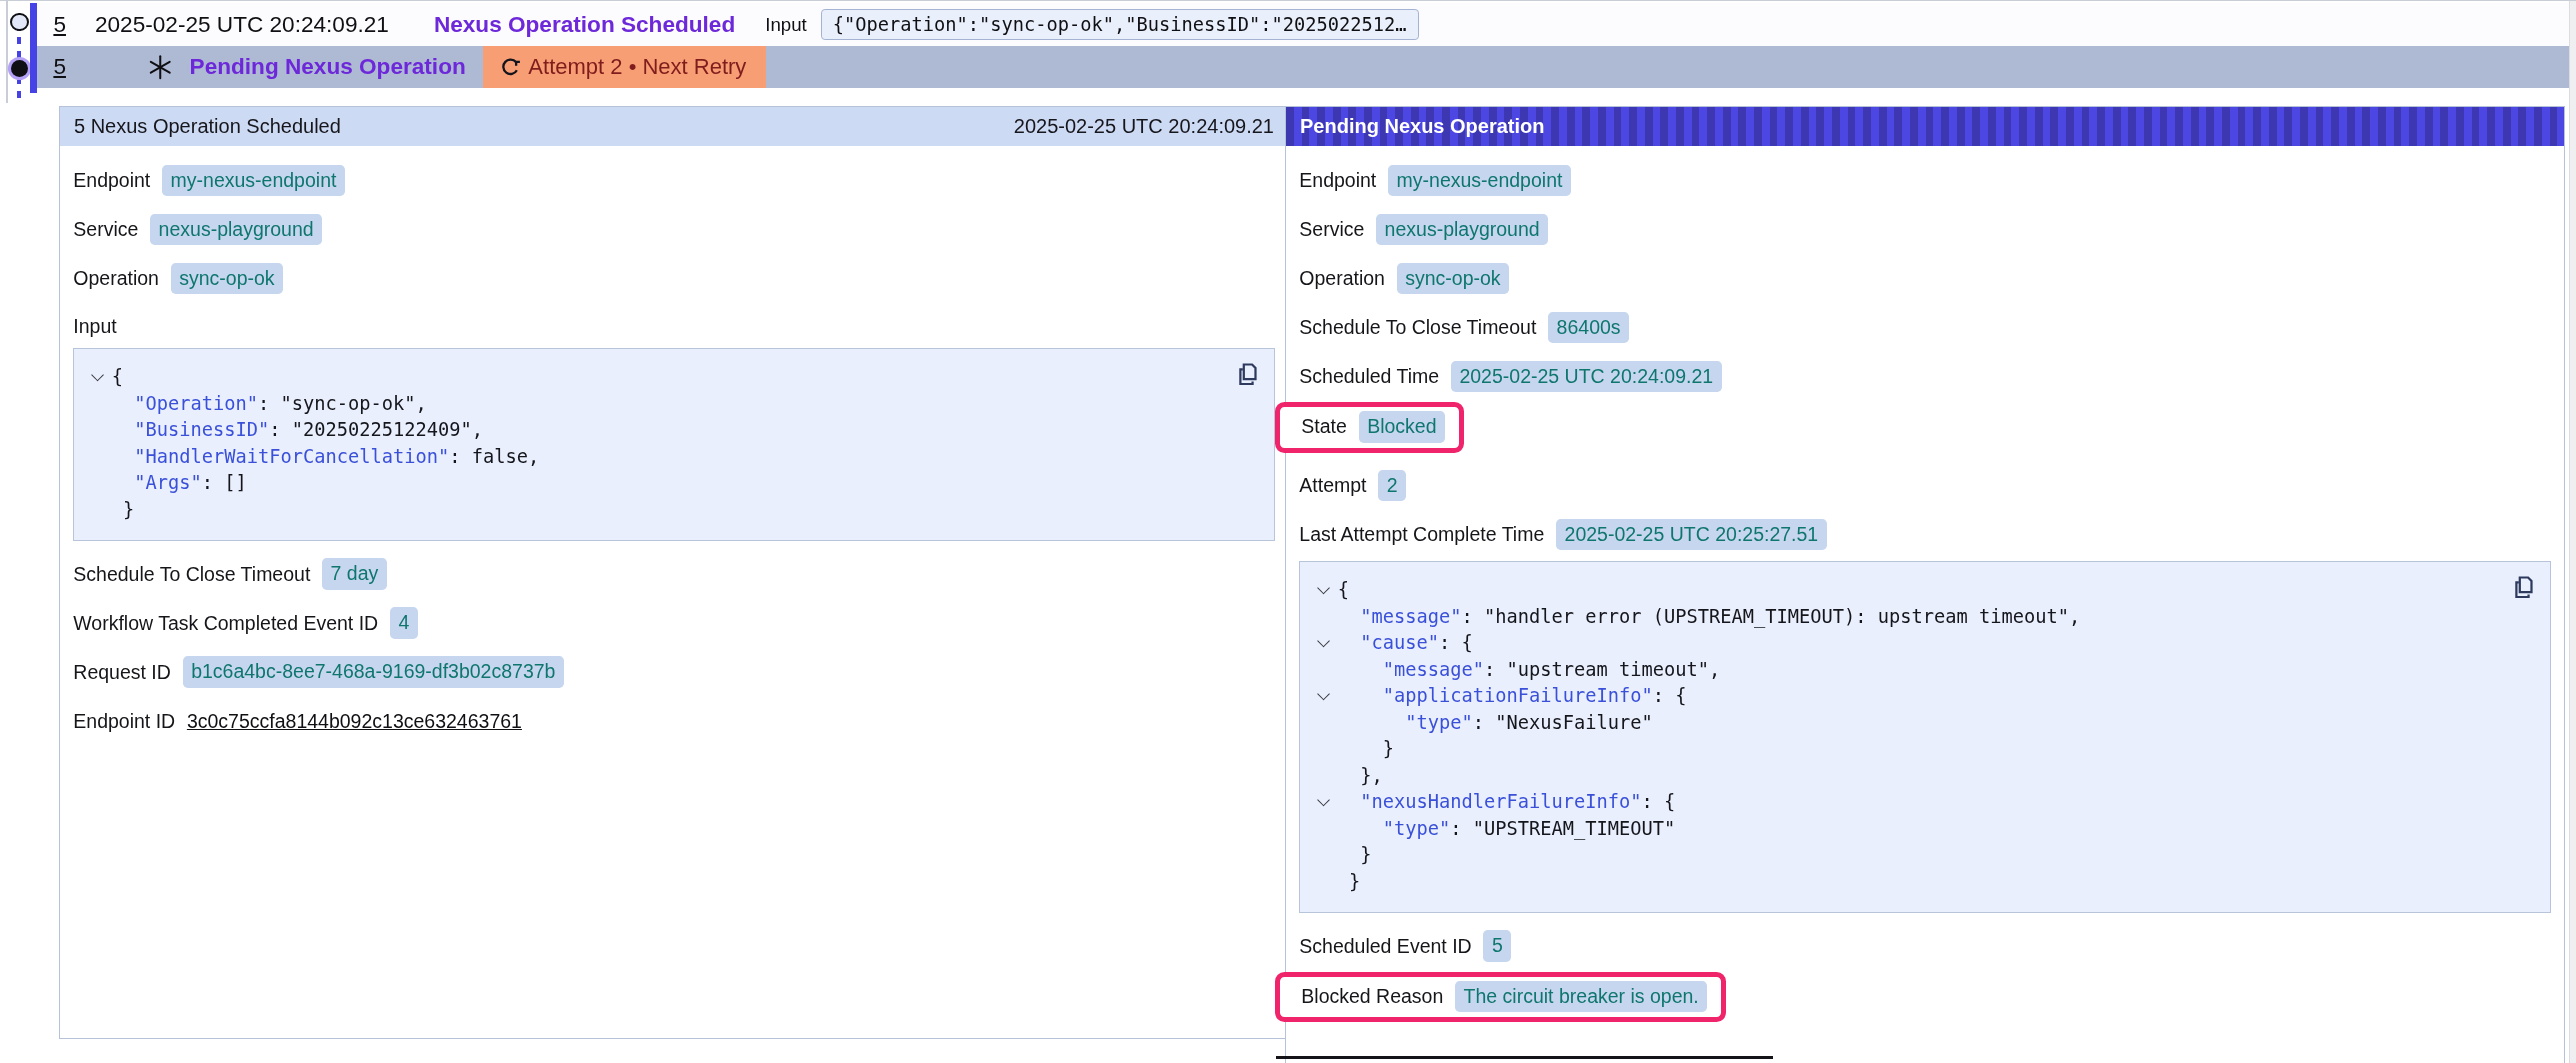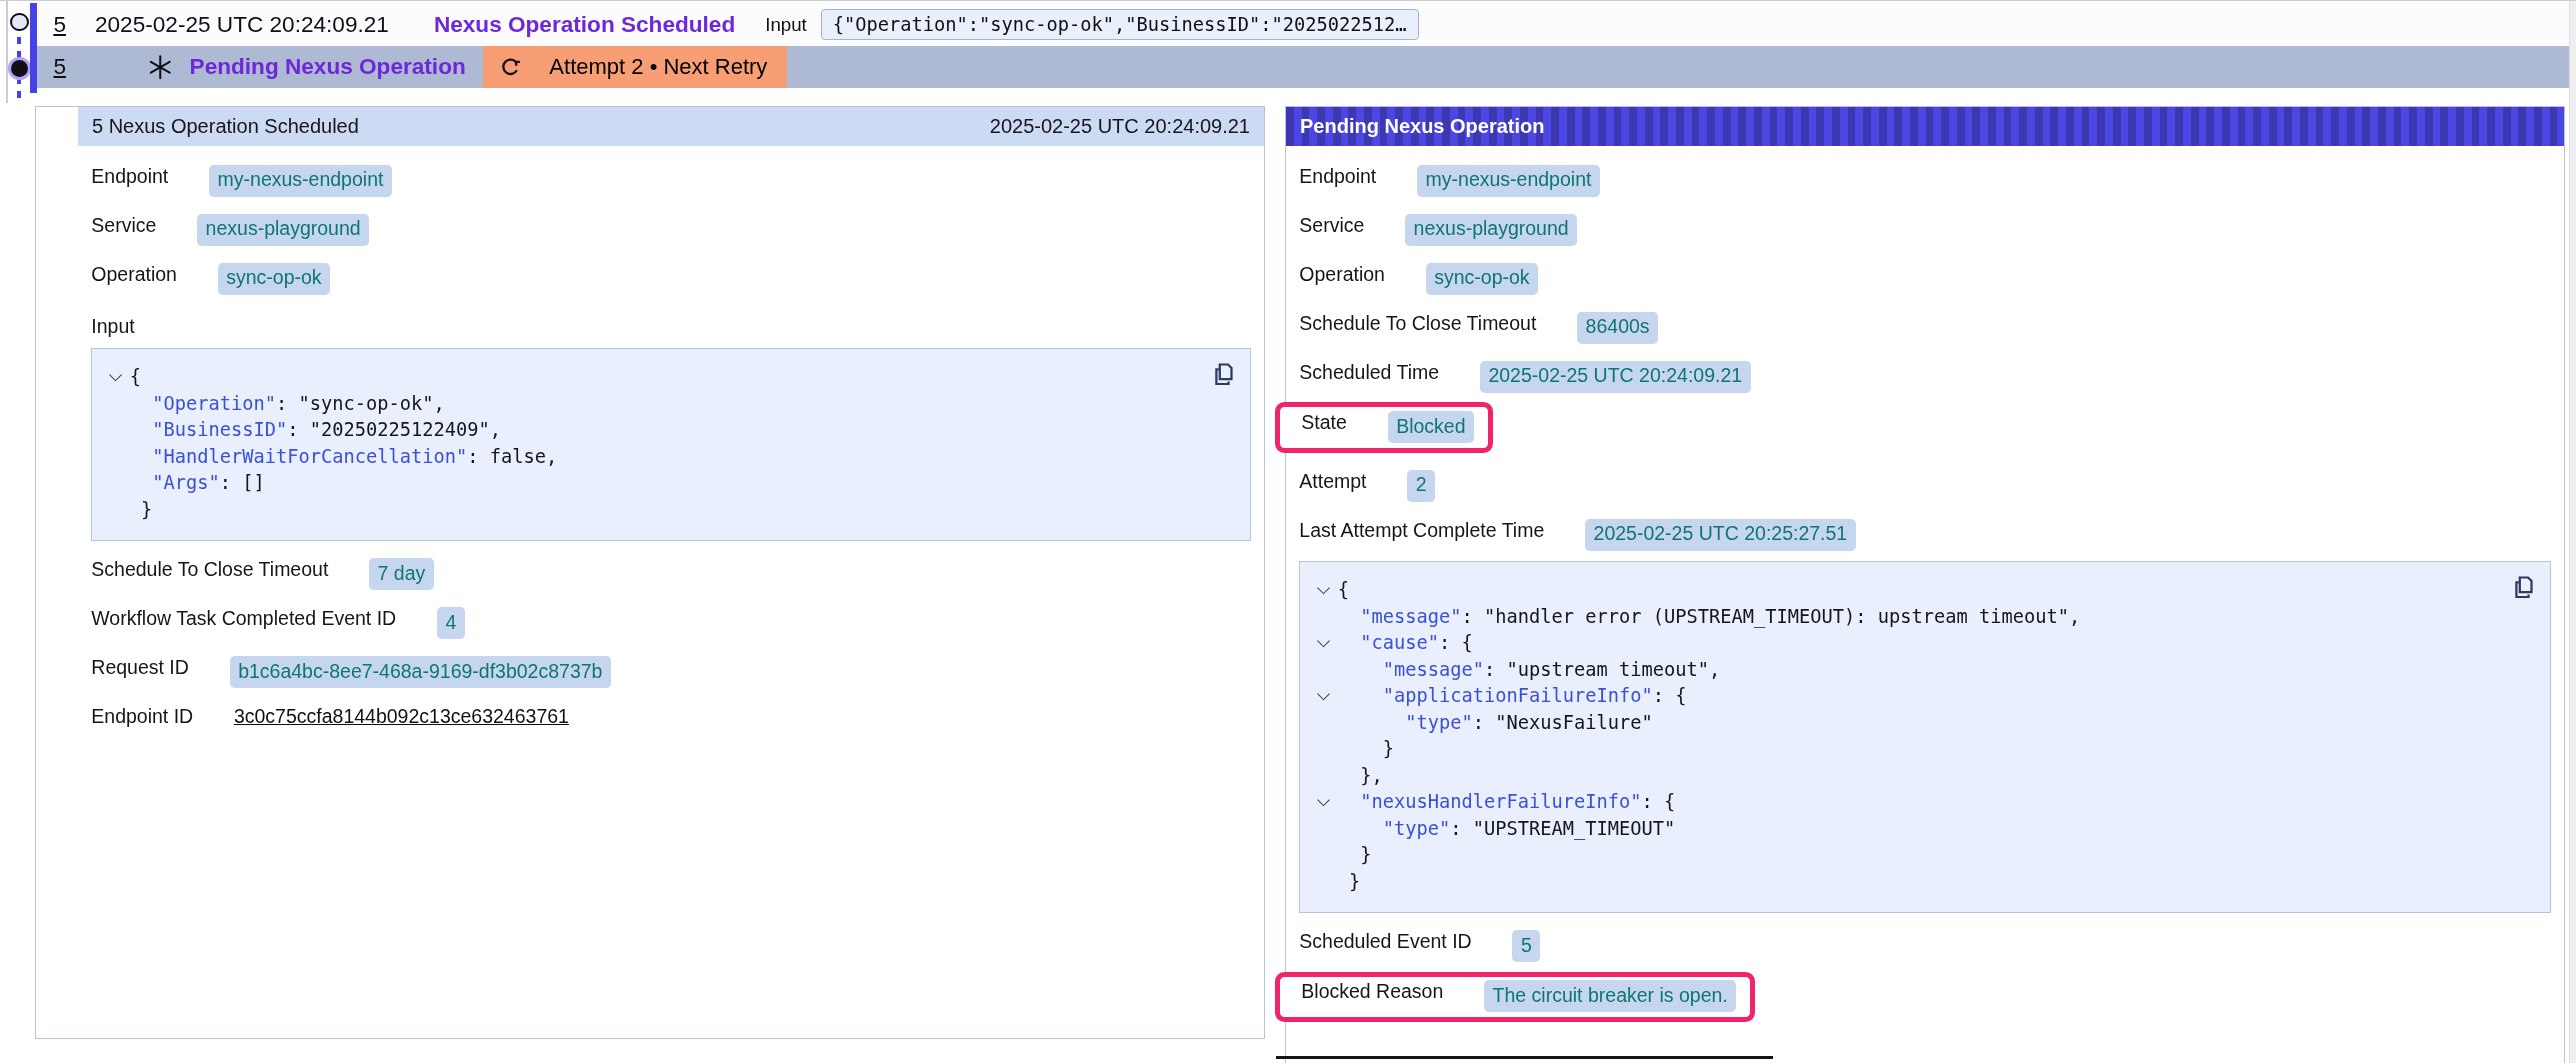--- a/index.html
+++ b/index.html
@@ -27,35 +27,35 @@
   .ev-id { margin-left:16.4px; font-size:22.6px; text-decoration:underline; color:#101014; }
   .ev-time { margin-left:29px; font-size:22.6px; color:#101014; }
   .ev-title { margin-left:45px; font-size:22.6px; font-weight:bold; color:#6d28d9; }
   .ev-input-label { margin-left:30px; font-size:18.7px; color:#101014; }
   .ev-input-preview { margin-left:14px; font-family:"DejaVu Sans Mono","Liberation Mono",monospace;
     font-size:18.7px; background:#eaf0fb; border:1.6px solid #a4b3d2; border-radius:3.9px;
     padding:3.9px 11px 4.7px; white-space:nowrap; color:#101014; }
   .asterisk-wrap { margin-left:80px; width:28px; height:28px; display:flex; align-items:center; justify-content:center; }
   .row-pending .ev-title { margin-left:15.6px; }
   .attempt-badge { margin-left:17px; align-self:stretch; display:flex; align-items:center;
-    background:#f79e75; padding:0 20px 0 15.6px; font-size:22px; color:#000000; gap:26px; }
+    background:#f79e75; padding:0 20px 0 15.6px; font-size:22px; color:#7f1d1d; gap:5px; }
 
   
   .panel { position:absolute; top:105px; background:#fff; border:1.6px solid #b6c2d8; }
-  .panel-left  { left:35px;  width:1230px; height:933px;padding-left:42px; }
+  .panel-left  { left:59px;  width:1230px; height:933px; }
   .panel-right { left:1285px; width:1280px; height:998px; border-bottom:none; }
   .panel-header { height:39px; display:flex; align-items:center; justify-content:space-between;
     padding:0 14px; font-size:20px; color:#16161c; }
   .panel-left .panel-header { background:#cddaf3; }
   .panel-right .panel-header {
     background:repeating-linear-gradient(90deg,#3d38b2 0 7.8px,#4c47e2 7.8px 15.6px);
     color:#ffffff; font-weight:bold; justify-content:flex-start; }
   .panel-content { padding:1.6px 13.3px 0; overflow:visible; }
 
-  .frow { display:flex; margin-top:17px; min-height:32px;gap:29px; }
+  .frow { display:flex; align-items:center; margin-top:17px; min-height:32px; }
   .flabel { font-size:19.5px; color:#16161a; margin-right:11.7px; white-space:nowrap; }
   .fbadge { background:#c6d6ef; border-radius:4.7px; padding:3.9px 8.6px 4.7px; font-size:19.5px;
     color:#0f766e; white-space:nowrap; }
   .flink { font-size:19.5px; color:#101014; text-decoration:underline; cursor:pointer; }
   .section-label { margin-top:20px; font-size:19.5px; color:#16161a; }
 
   .code-block { position:relative; margin-top:10px; background:#e9effc; border:1.6px solid #b8c4da;
     padding:15.6px 14px 17px 11px; }
   .code-line { display:flex; line-height:26.5px; }
   .chev-cell { width:26.5px; flex:0 0 26.5px; display:flex; justify-content:center; }

